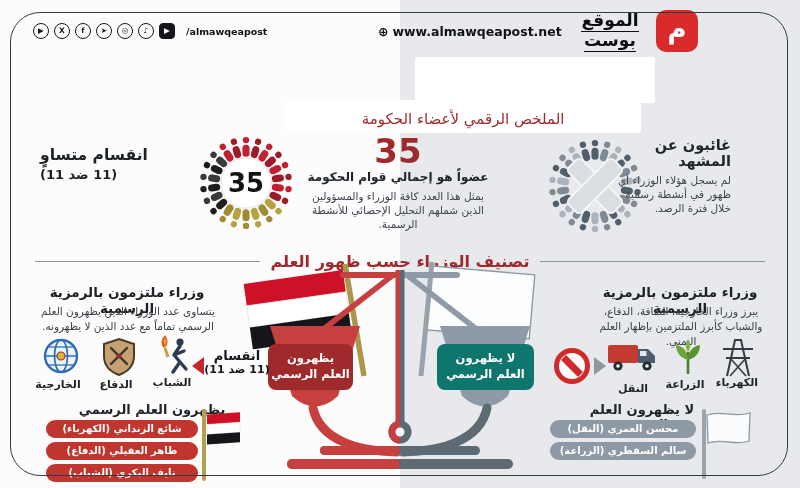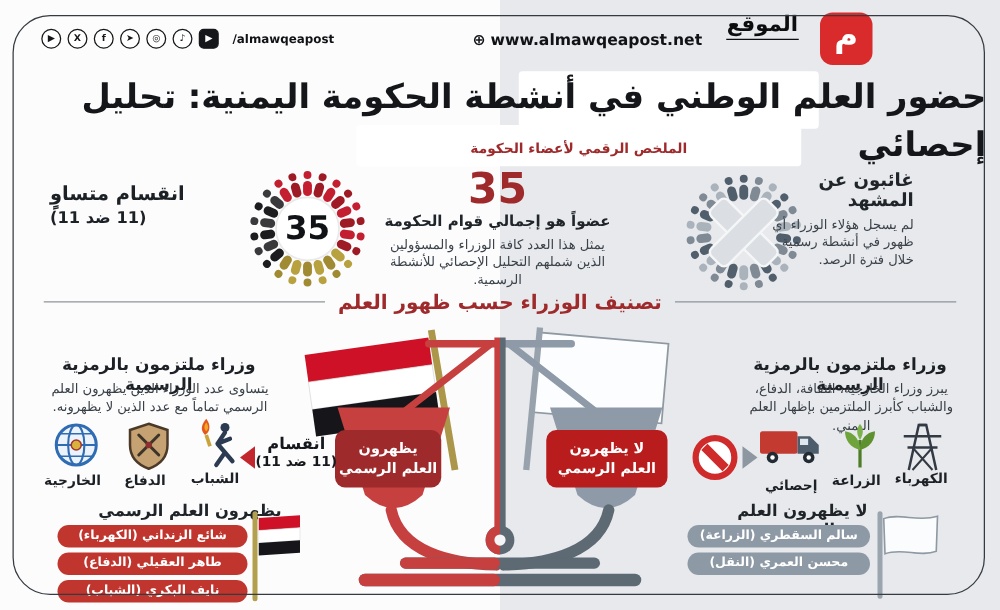--- a/index.html
+++ b/index.html
@@ -22,21 +22,21 @@
   .site-url{left:378px;top:24px;font-size:12.5px;font-weight:bold;color:#101215;direction:ltr;display:flex;align-items:center;gap:4px;}
   .logo-box{left:656px;top:10px;width:42px;height:42px;background:#d92b2b;border-radius:10px;display:flex;align-items:center;justify-content:center;
             color:#fff;font-size:26px;font-weight:bold;line-height:1;padding-bottom:4px;box-sizing:border-box;}
   .logo-text{left:568px;top:12px;width:84px;text-align:center;color:#0c0d0f;font-weight:bold;line-height:1.05;}
   .logo-line1{font-size:17px;border-bottom:1.5px solid #0c0d0f;display:inline-block;padding-bottom:1px;}
   .logo-line2{font-size:17px;border-bottom:1.5px solid #0c0d0f;display:inline-block;padding-bottom:1px;}
 
   
   .main-title{left:55px;top:58px;width:734px;text-align:right;font-size:27px;font-weight:800;color:#141619;letter-spacing:0;line-height:1.45;}
   .summary-banner{left:285px;top:103px;width:356px;height:31px;display:flex;align-items:center;justify-content:center;
-                  font-size:11px;font-weight:700;color:var(--maroon,#9e2a2b);}
+                  font-size:15px;font-weight:400;color:var(--maroon,#9e2a2b);}
 
   
   .stat-value{font-weight:800;line-height:1;text-align:center;}
   .stat-label{font-weight:800;color:#20252a;}
   .stat-desc{color:#3c434b;line-height:1.35;}
   .stat-absent-text{left:603px;top:135px;width:128px;text-align:right;}
   .stat-absent-text .stat-value{font-size:33px;color:#5e6a75;}
   .stat-absent-text .stat-label{font-size:14.5px;margin-top:2px;}
   .stat-absent-text .stat-desc{font-size:10.5px;margin-top:4px;}
   .stat-total{left:303px;top:134px;width:190px;text-align:center;}
@@ -46,21 +46,21 @@
   .stat-split-text{left:40px;top:146px;width:147px;text-align:left;}
   .stat-split-text .stat-label{font-size:15.5px;color:#1c2126;}
   .stat-split-text .stat-sub{font-size:13px;font-weight:800;color:#1c2126;margin-top:3px;}
   .ring{width:112px;height:112px;}
   .ring-wrap-split{left:190px;top:127px;width:112px;height:112px;}
   .ring-wrap-absent{left:541px;top:130px;width:110px;height:110px;}
   .ring-badge{position:absolute;inset:0;display:flex;align-items:center;justify-content:center;
               font-size:26px;font-weight:800;color:#101215;pointer-events:none;}
 
   
-  .sep-row{left:35px;top:232px;width:730px;display:flex;align-items:center;gap:10px;}
+  .sep-row{left:35px;top:252px;width:730px;display:flex;align-items:center;gap:10px;}
   .sep-line{flex:1;height:1.4px;background:#8e959c;}
   .sep-text{font-size:16px;font-weight:800;color:var(--maroon,#9e2a2b);white-space:nowrap;}
 
   
   .sec-title{font-size:13.5px;font-weight:800;color:#1d2125;text-align:center;}
   .sec-desc{font-size:10.5px;color:#394047;text-align:center;line-height:1.45;}
   .sec-left-title{left:26px;top:284px;width:202px;}
   .sec-left-desc{left:30px;top:304px;width:196px;}
   .sec-right-title{left:576px;top:284px;width:208px;}
   .sec-right-desc{left:584px;top:304px;width:194px;}
@@ -84,21 +84,21 @@
   .pill-red{background:var(--pill-red,#c0362e);}
   .pill-gray{background:var(--pill-slate,#8d99a5);}
   .flag-left-wrap{left:199px;top:407px;}
   .flag-right-wrap{left:699px;top:407px;}
 
   
   .scale-wrap{left:225px;top:260px;width:350px;height:222px;}
   .scale-label{position:absolute;border-radius:8px;color:#fff;font-weight:800;font-size:11.5px;text-align:center;
                display:flex;flex-direction:column;align-items:center;justify-content:center;line-height:1.35;}
   .scale-label-show{left:268px;top:344px;width:85px;height:46px;background:var(--dark-red-box,#9e2a2b);}
-  .scale-label-hide{left:437px;top:344px;width:97px;height:46px;background:#b91c1c;}
+  .scale-label-hide{left:437px;top:344px;width:97px;height:46px;background:#0f766e;}
 </style>
 </head>
 <body>
 
 <div class="stage">
   <div class="abs bg-right"></div>
   <div class="abs white-band" style="left:415px;top:57px;width:240px;height:46px;"></div>
   <div class="abs white-band" style="left:285px;top:100px;width:356px;height:33px;"></div>
 
   <div class="abs social-row">
@@ -110,26 +110,26 @@
     <span class="soc">♪</span>
     <span class="soc filled">▶</span>
     <span class="handle">/almawqeapost</span>
   </div>
   <div class="abs site-url">
     <span>⊕</span>
     <span>www.almawqeapost.net</span>
   </div>
   <div class="abs logo-text">
     <div><span class="logo-line1">الموقع</span></div>
+    <div><span class="logo-line2">بوست</span></div>
   </div>
   <div class="abs logo-box">
       <span>م</span>
     </div>
 
-  <div class="abs main-title">حضور العلم الوطني في أنشطة الحكومة اليمنية: تحليل إحصائي</div>
   <div class="abs summary-banner">الملخص الرقمي لأعضاء الحكومة</div>
 
   <div class="abs ring-wrap-absent">
     <svg class="ring" viewBox="0 0 120 120">
       <g class="ring-slot">
           <g transform="rotate(0 60 60)">
             <circle cx="60" cy="14" r="3.4" fill="#515e6b"></circle>
             <rect x="56.2" y="19" width="7.6" height="13" rx="3.8" fill="#515e6b"></rect>
           </g>
           <g transform="rotate(16.363636363636363 60 60)">
@@ -442,21 +442,21 @@
   <div class="min-item abs" style="left:606px;top:340px;width:54px;">
     <svg width="54" height="36" viewBox="0 0 54 36">
       <rect x="2" y="5" width="30" height="18" rx="2" fill="#c23a30"></rect>
       <path d="M32,9 h10 l7,7 v7 h-17 z" fill="#4e5d6c"></path>
       <rect x="34" y="11" width="6.5" height="5" fill="#dfe7ee"></rect>
       <circle cx="12" cy="26" r="4.6" fill="#222b33"></circle>
         <circle cx="12" cy="26" r="1.8" fill="#fff"></circle>
       <circle cx="41" cy="26" r="4.6" fill="#222b33"></circle>
         <circle cx="41" cy="26" r="1.8" fill="#fff"></circle>
     </svg>
-    <div class="min-label" style="top:42px;">إحصائي</div>
+    <div class="min-label" style="top:42px;">النقل</div>
   </div>
   <div class="min-item abs" style="left:662px;top:336px;">
     <svg width="40" height="40" viewBox="0 0 40 40">
       <path d="M20,38 V16" stroke="#4e7d28" stroke-width="2.6" fill="none"></path>
       <path d="M20,24 C12,22 8,16 8,9 C15,10 19,15 20,22 Z" fill="#6fa43c"></path>
       <path d="M20,24 C28,22 32,16 32,9 C25,10 21,15 20,22 Z" fill="#5e9230"></path>
       <path d="M20,16 C17,11 17,7 20,3 C23,7 23,11 20,16 Z" fill="#7cb24a"></path>
     </svg>
     <div class="min-label">الزراعة</div>
   </div>
@@ -483,22 +483,22 @@
       <g transform="skewY(-4)">
         <rect x="8" y="8" width="33" height="10" fill="#ce1126"></rect>
         <rect x="8" y="18" width="33" height="10" fill="#ffffff" stroke="#dcdcdc" stroke-width="0.5"></rect>
         <rect x="8" y="28" width="33" height="10" fill="#15151a"></rect>
       </g>
     </svg>
   </div>
 
   <div class="abs list-title list-right-title">لا يظهرون العلم الرسمي</div>
   <div class="abs pills pills-right">
+    <div class="pill pill-gray">محسن العمري (النقل)</div>
     <div class="pill pill-gray">سالم السقطري (الزراعة)</div>
-    <div class="pill pill-gray">محسن العمري (النقل)</div>
   </div>
   <div class="abs flag-right-wrap">
     <svg width="56" height="76" viewBox="0 0 56 76">
       <rect x="3" y="2" width="4" height="70" rx="2" fill="#9aa4ad"></rect>
       <path d="M8,8 C21,3 35,11 51,6 L50,34 C37,39 23,31 9,36 Z" fill="#fbfcfd" stroke="#8f99a3" stroke-width="1.3"></path>
     </svg>
   </div>
 
   <div class="abs card-border"></div>
 </div>

